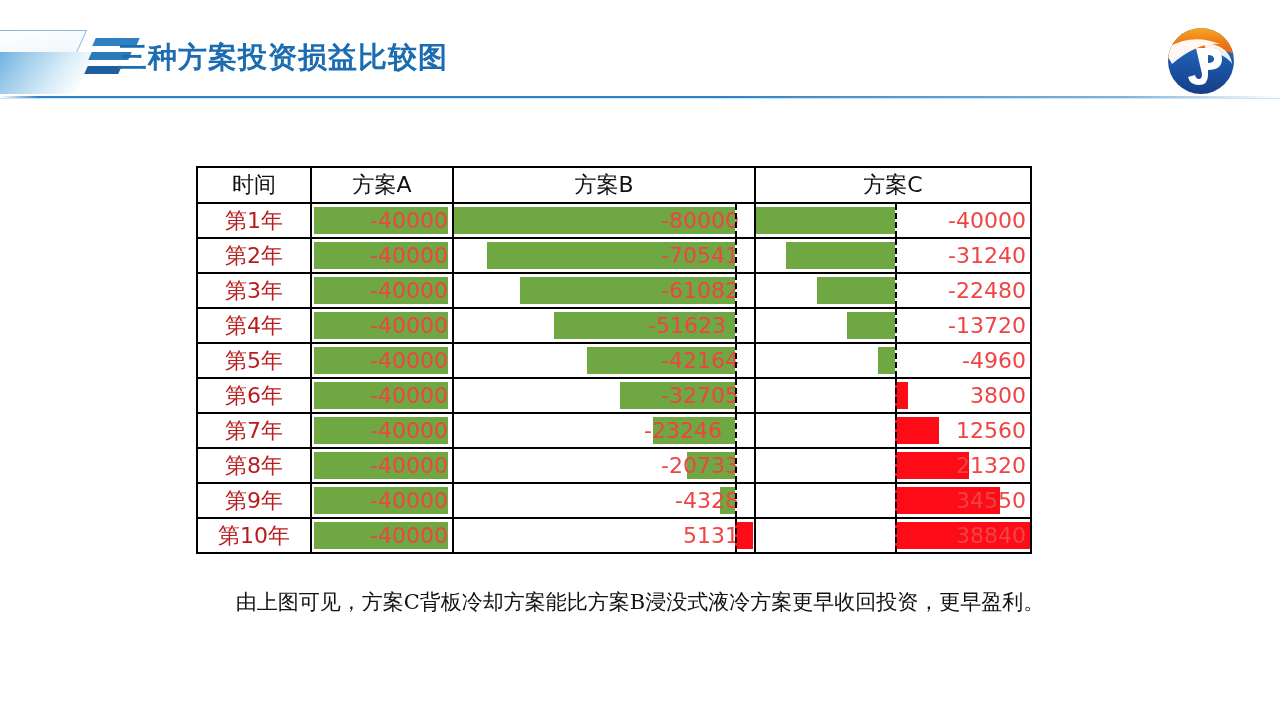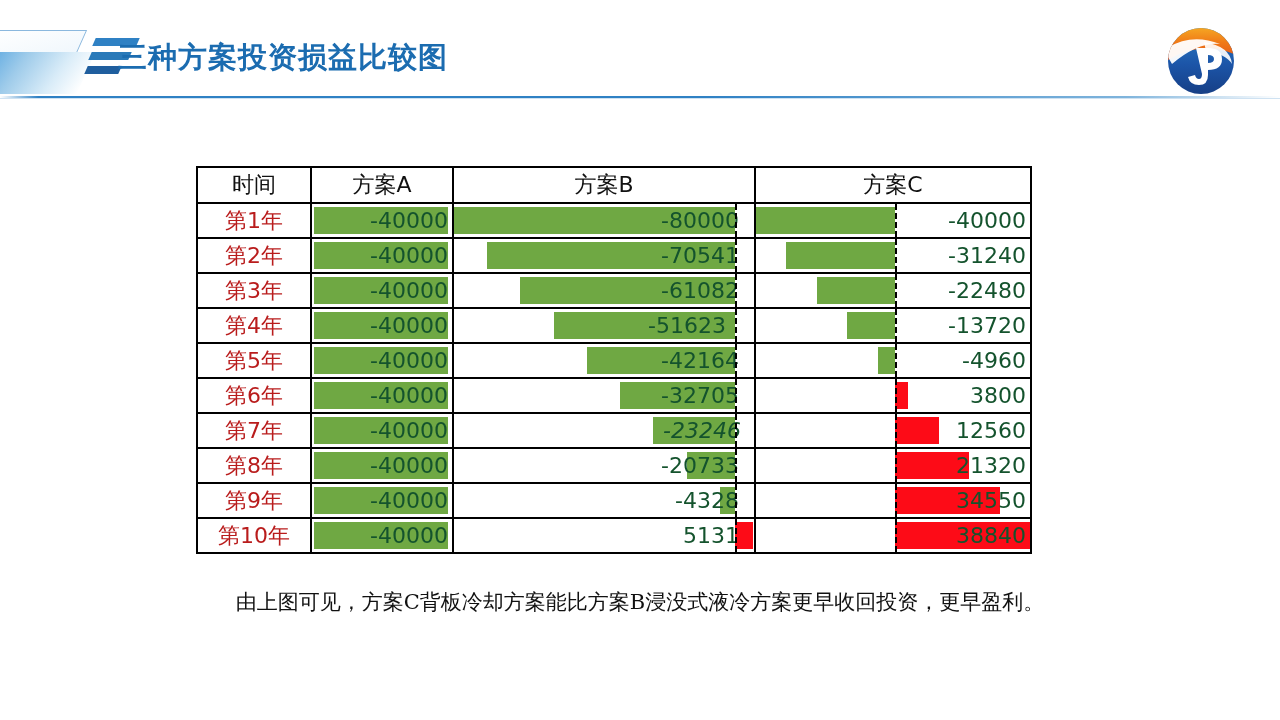--- a/index.html
+++ b/index.html
@@ -58,21 +58,21 @@
   tbody td{height:33px;}
 
   .cell-time{text-align:center;font-size:22px;color:#b91c1c;}
 
   
   .barcell{position:relative;overflow:hidden;}
   .bar{position:absolute;top:3px;bottom:3px;}
   .bar.green{background:#6fa843;}
   .bar.red{background:#fd0b17;}
   .numlabel{position:absolute;top:0;bottom:0;right:4px;
-    display:flex;align-items:center;font-size:22px;color:#14532d;
+    display:flex;align-items:center;font-size:22px;color:#ef4444;
     white-space:nowrap;z-index:3;}
   .axis{position:absolute;top:0;bottom:0;width:0;
     border-left:2.5px dashed #000;z-index:4;}
 
   
   #caption{position:absolute;left:0;top:588px;width:1280px;text-align:center;
     font-family:"DejaVu Serif","Liberation Serif",serif;
     font-size:21px;color:#111;}
 </style>
 </head>
@@ -242,21 +242,21 @@
       </tr>
       <tr>
         <td class="cell-time">第7年</td>
         <td class="barcell">
           <div class="bar green" style="left: 2px; width: 134px;"></div>
           <div class="numlabel">-40000</div>
         </td>
         <td class="barcell">
           <div class="bar green" style="left: 199.348px; width: 81.6516px;"></div>
           <div class="axis" style="left: 281px;"></div>
-          <div class="numlabel" style="right: 13px; font-style: italic;">-23246</div>
+          <div class="numlabel" style="right: 32px;">-23246</div>
         </td>
         <td class="barcell">
           <div class="bar red" style="left: 139px; width: 43.646px;"></div>
           <div class="axis" style="left: 139px;"></div>
           <div class="numlabel">12560</div>
         </td>
       </tr>
       <tr>
         <td class="cell-time">第8年</td>
         <td class="barcell">

